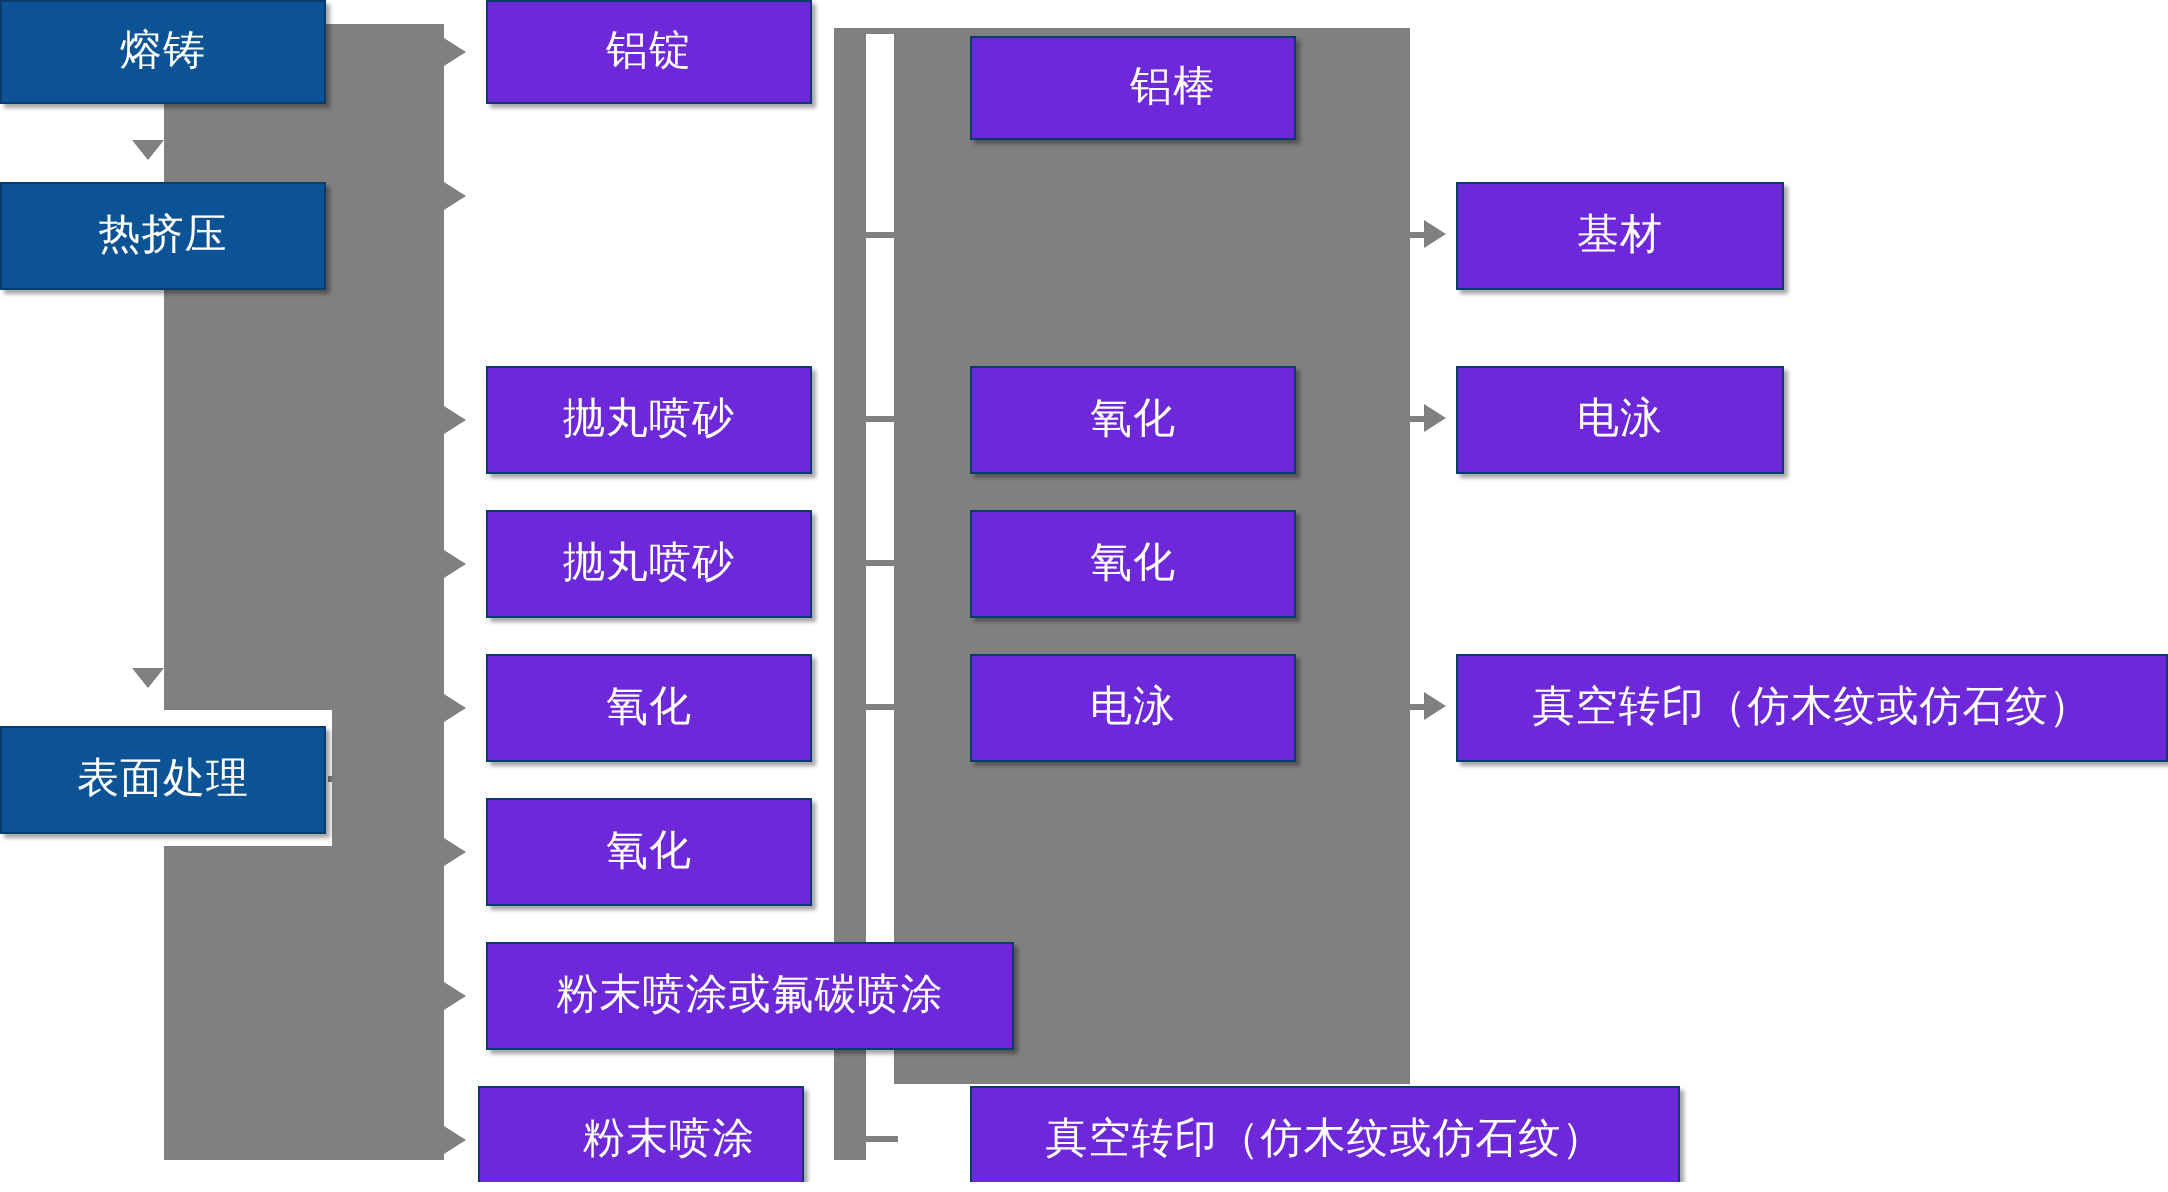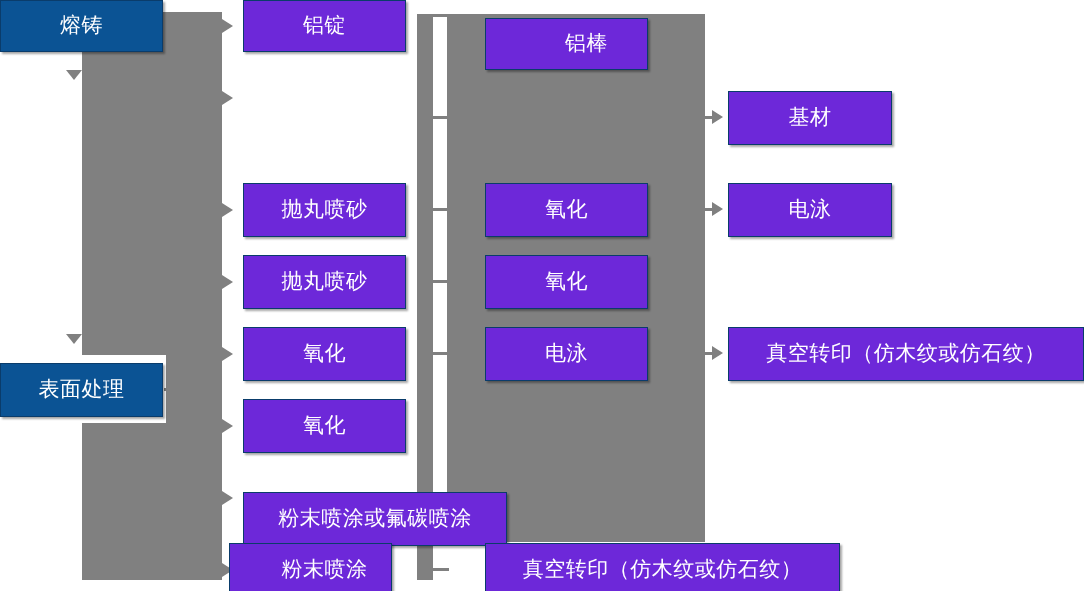--- a/index.html
+++ b/index.html
@@ -114,43 +114,46 @@
 
   <div class="arrow-stem" style="left:705px; top:208px; width:10px;"></div>
   <div class="arrow-right" style="left:712px; top:202px;"></div>
 
   <div class="arrow-stem" style="left:705px; top:352px; width:10px;"></div>
   <div class="arrow-right" style="left:712px; top:346px;"></div>
 
   <div class="box dark" style="left:0px; top:0px; width:163px; height:52px;">
     <span>熔铸</span>
   </div>
+  <div class="box dark" style="left:0px; top:91px; width:163px; height:54px;">
+    <span>热挤压</span>
+  </div>
   <div class="box dark" style="left:0px; top:363px; width:163px; height:54px;align-items:center;">
     <span>表面处理</span>
   </div>
 
   <div class="box light" style="left:243px; top:0px; width:163px; height:52px;">
     <span>铝锭</span>
   </div>
   <div class="box light" style="left:243px; top:183px; width:163px; height:54px;">
     <span>抛丸喷砂</span>
   </div>
   <div class="box light" style="left:243px; top:255px; width:163px; height:54px;">
     <span>抛丸喷砂</span>
   </div>
   <div class="box light" style="left:243px; top:327px; width:163px; height:54px;">
     <span>氧化</span>
   </div>
   <div class="box light" style="left:243px; top:399px; width:163px; height:54px;">
     <span>氧化</span>
   </div>
-  <div class="box light" style="left:243px; top:471px; width:264px; height:54px;margin-top:21px;">
+  <div class="box light" style="left:243px; top:471px; width:264px; height:54px;">
     <span>粉末喷涂或氟碳喷涂</span>
   </div>
-  <div class="box light" style="left:229px; top:543px; width:163px; height:54px;padding-left:28px;">
+  <div class="box light" style="left:239px; top:543px; width:163px; height:54px;padding-left:28px;">
     <span>粉末喷涂</span>
   </div>
 
   <div class="box light" style="left:485px; top:18px; width:163px; height:52px;padding-left:40px;">
     <span>铝棒</span>
   </div>
   <div class="box light" style="left:485px; top:183px; width:163px; height:54px;">
     <span>氧化</span>
   </div>
   <div class="box light" style="left:485px; top:255px; width:163px; height:54px;">

